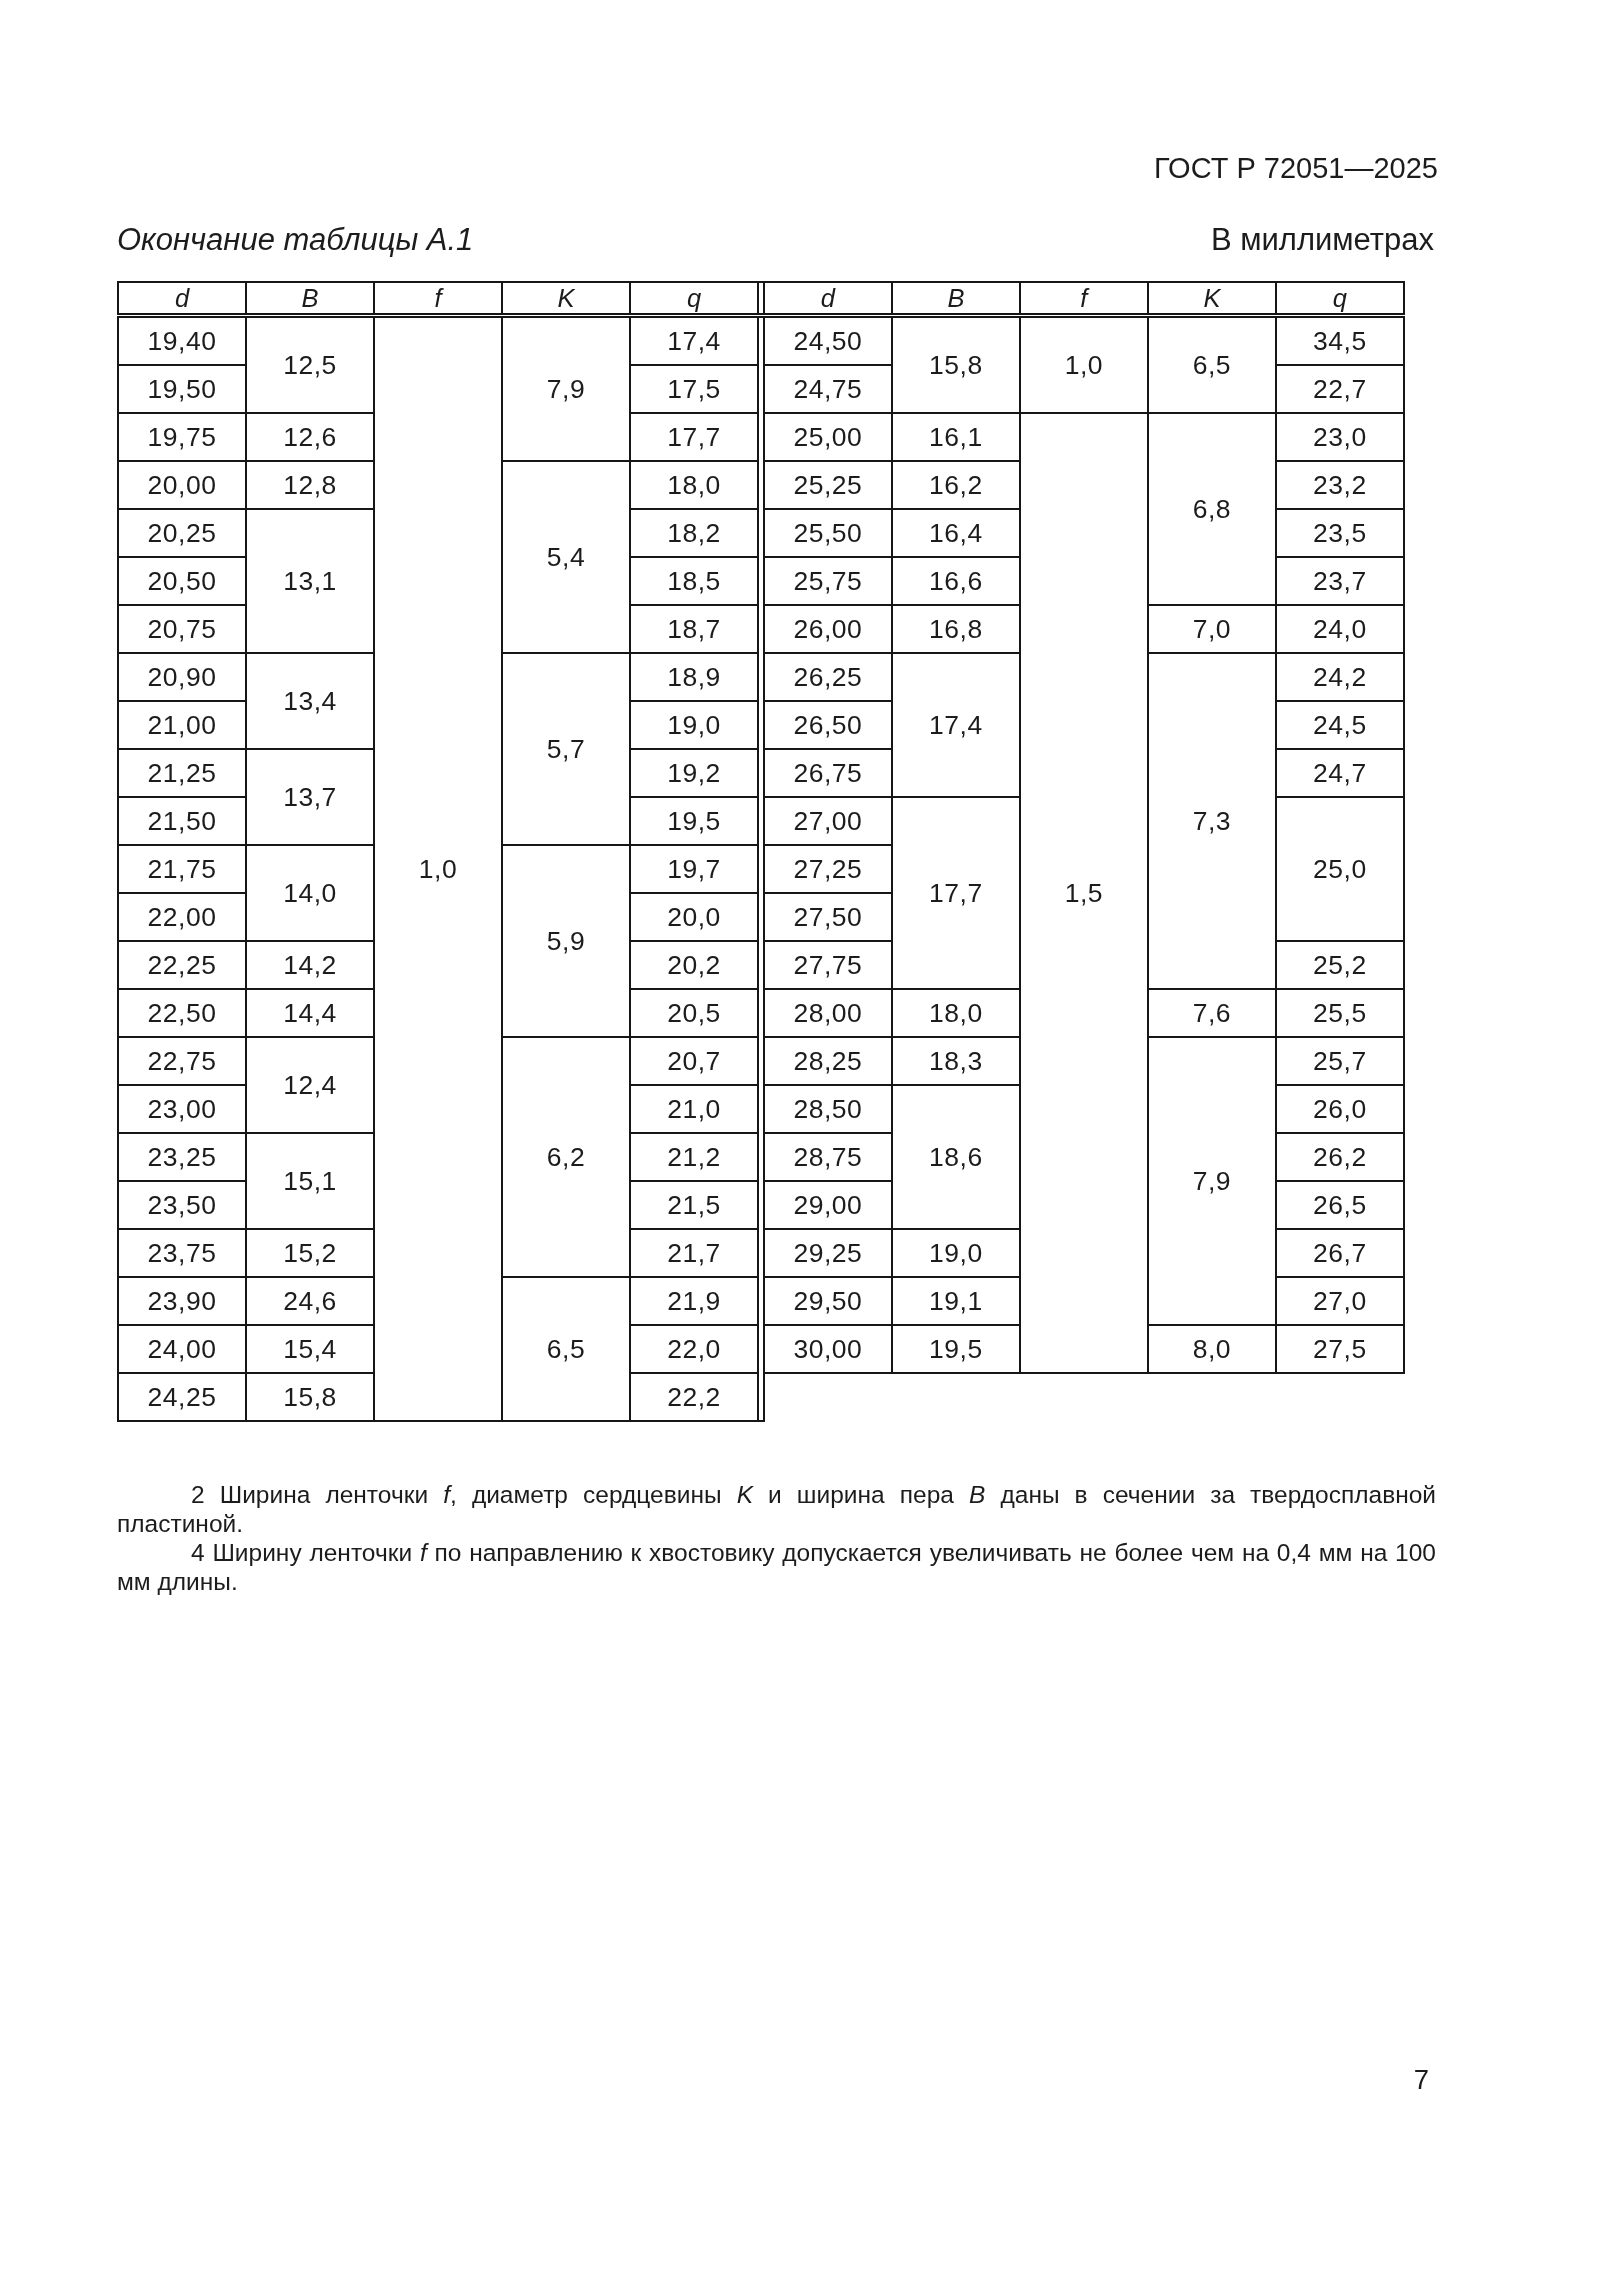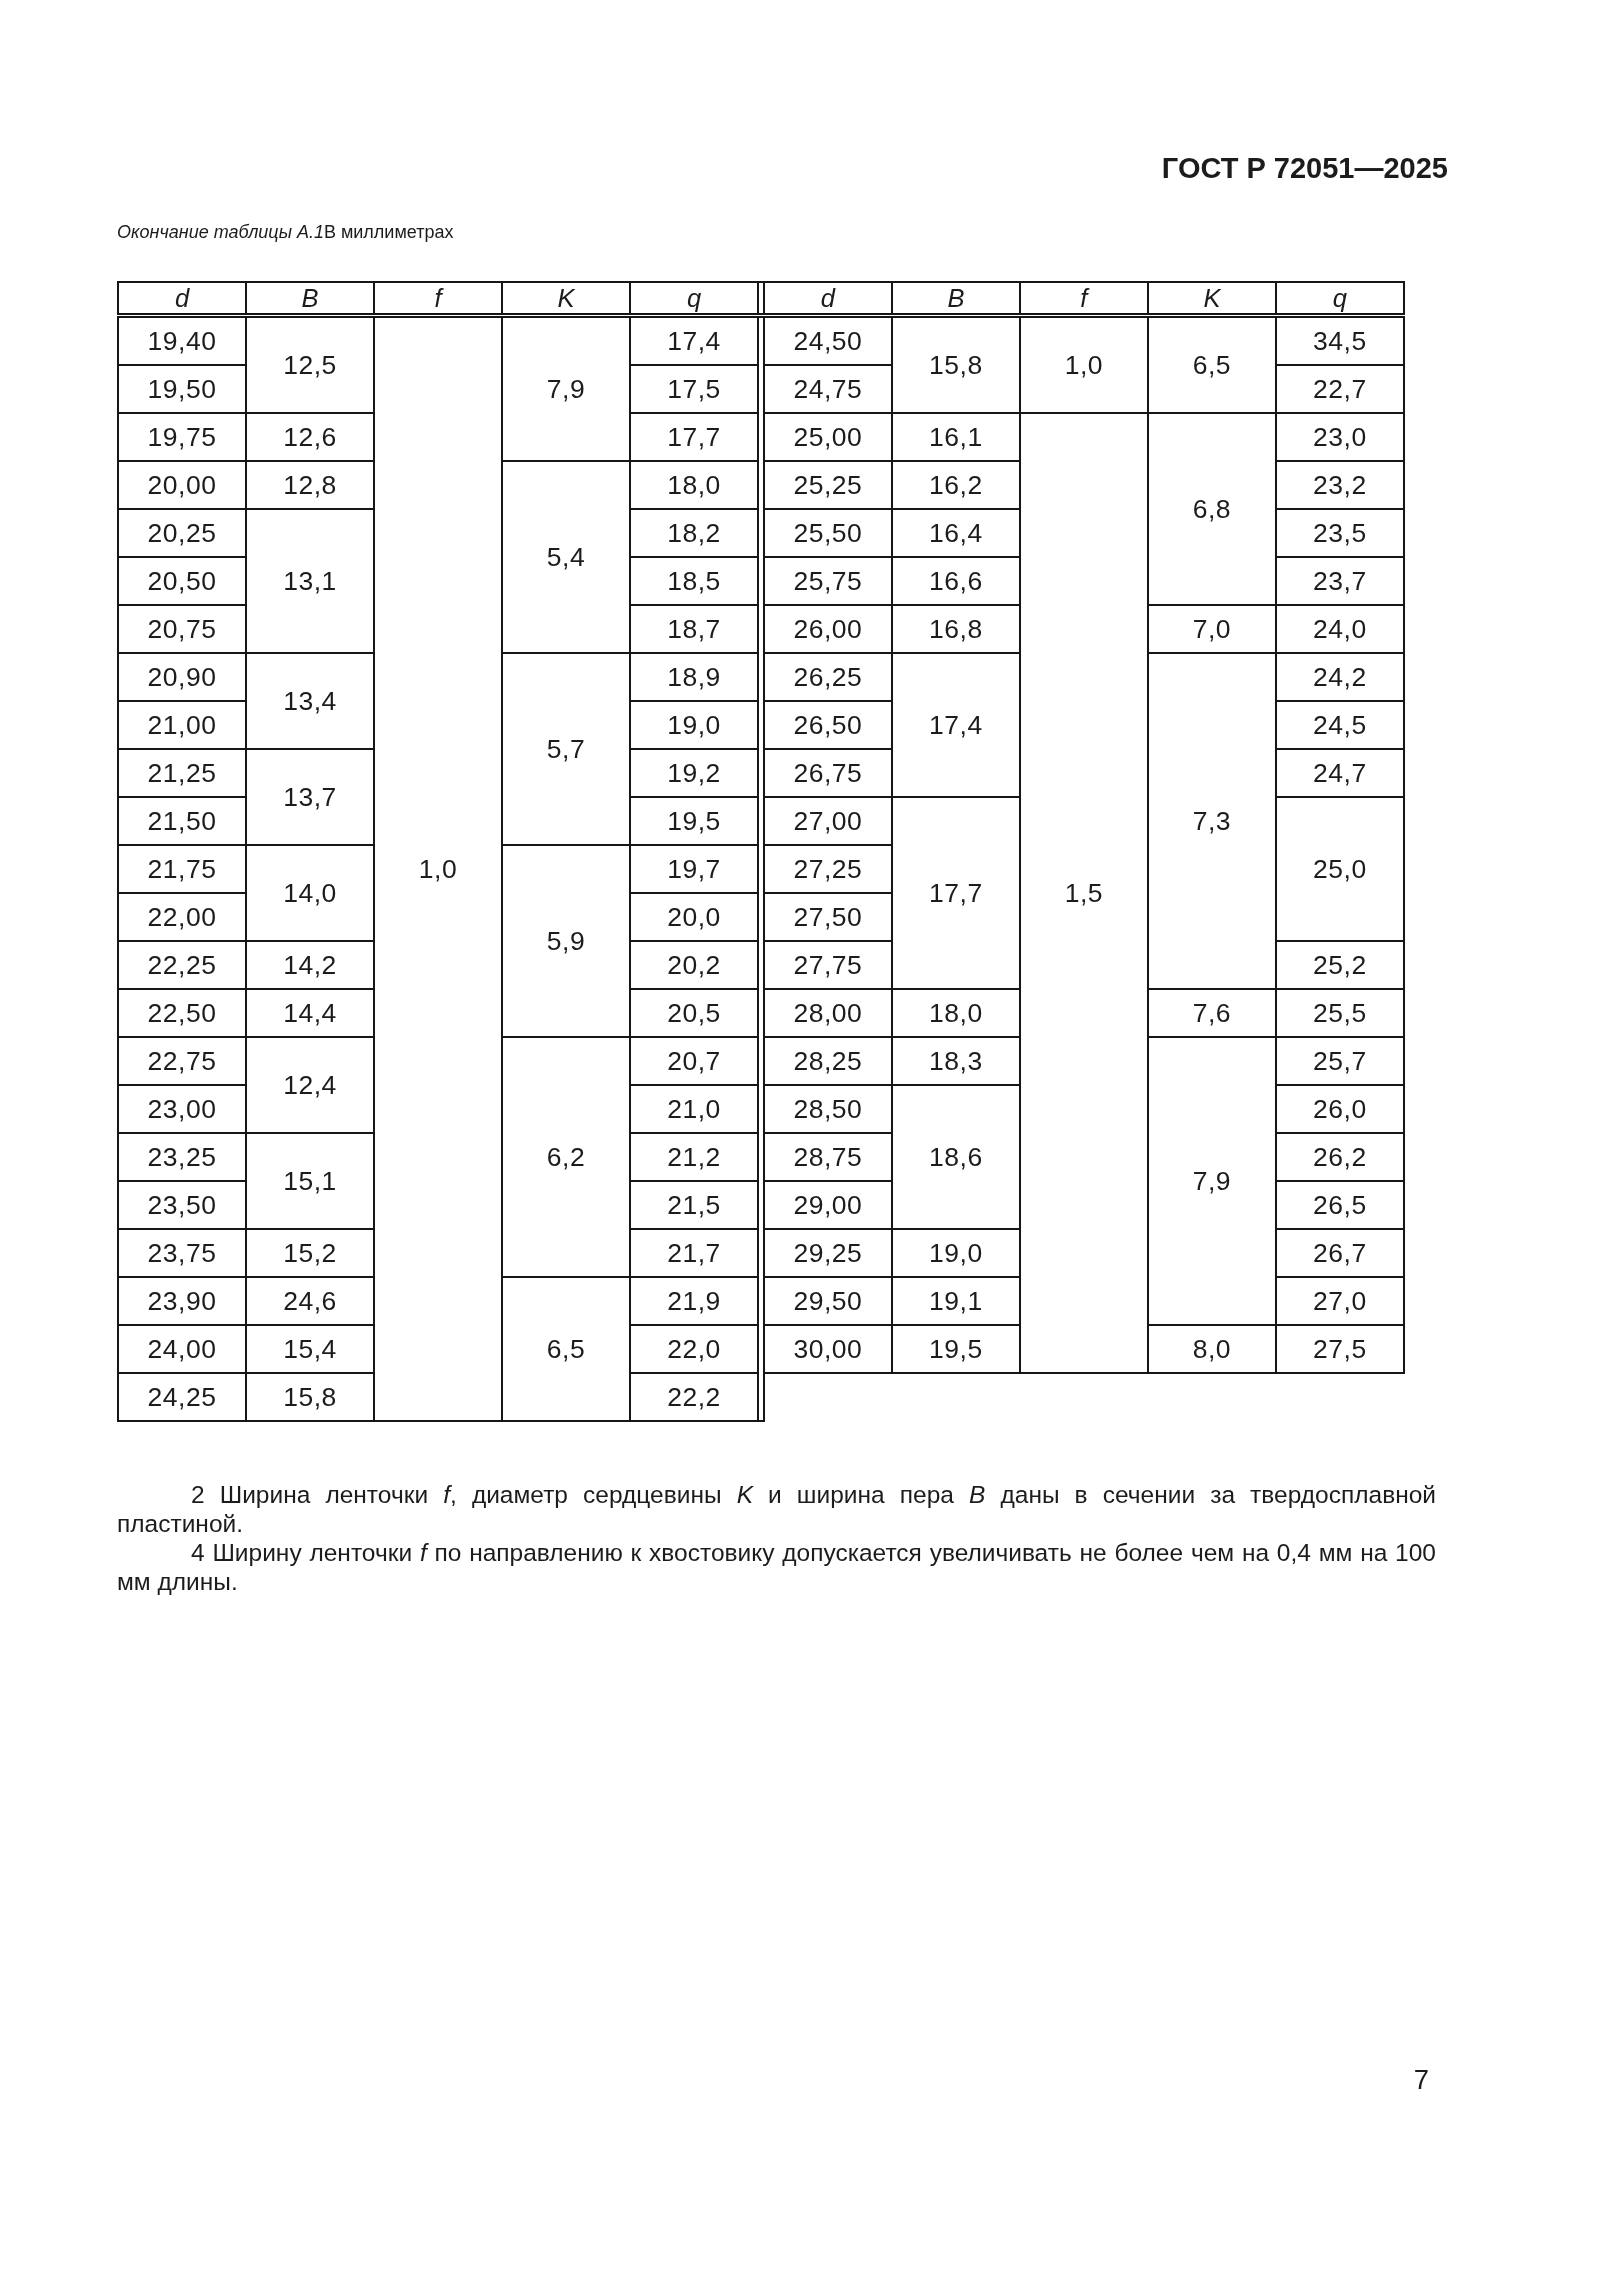--- a/index.html
+++ b/index.html
@@ -9,33 +9,34 @@
     height: 2293px;
     margin: 0 auto;
     background: #ffffff;
     font-family: "Liberation Sans", "DejaVu Sans", sans-serif;
     color: #1c1c1c;
     overflow: hidden;
   }
   .doc-code {
     position: absolute;
     top: 152px;
-    right: 173px;
+    right: 183px;
     font-size: 29px;
-    font-weight: bold;
+    font-weight: normal;
     white-space: nowrap;
   }
   .caption-row {
     position: absolute;
     left: 117px;
     right: 187px;
     top: 222px;
     display: flex;
+    justify-content: space-between;
     align-items: baseline;
-    font-size: 18px;
+    font-size: 31px;
   }
   .table-caption { font-style: italic; }
   .units-label { font-style: normal; }
 
   .table-wrap {
     position: absolute;
     left: 117px;
     top: 281px;
   }
   table.spec {

